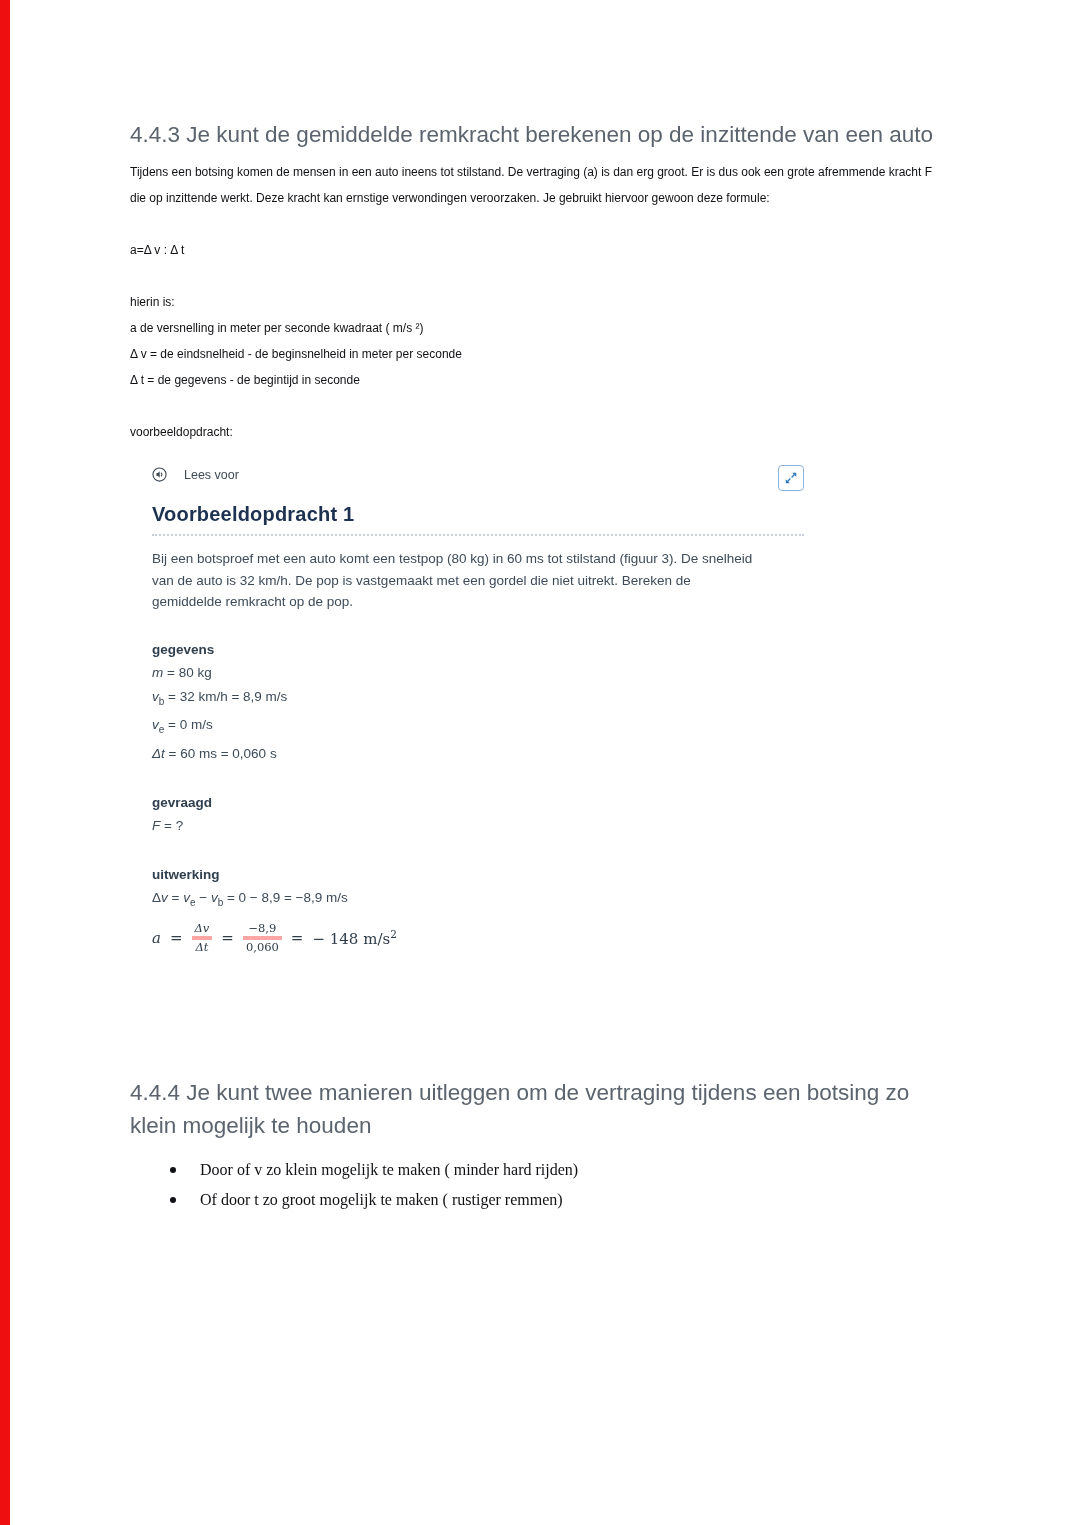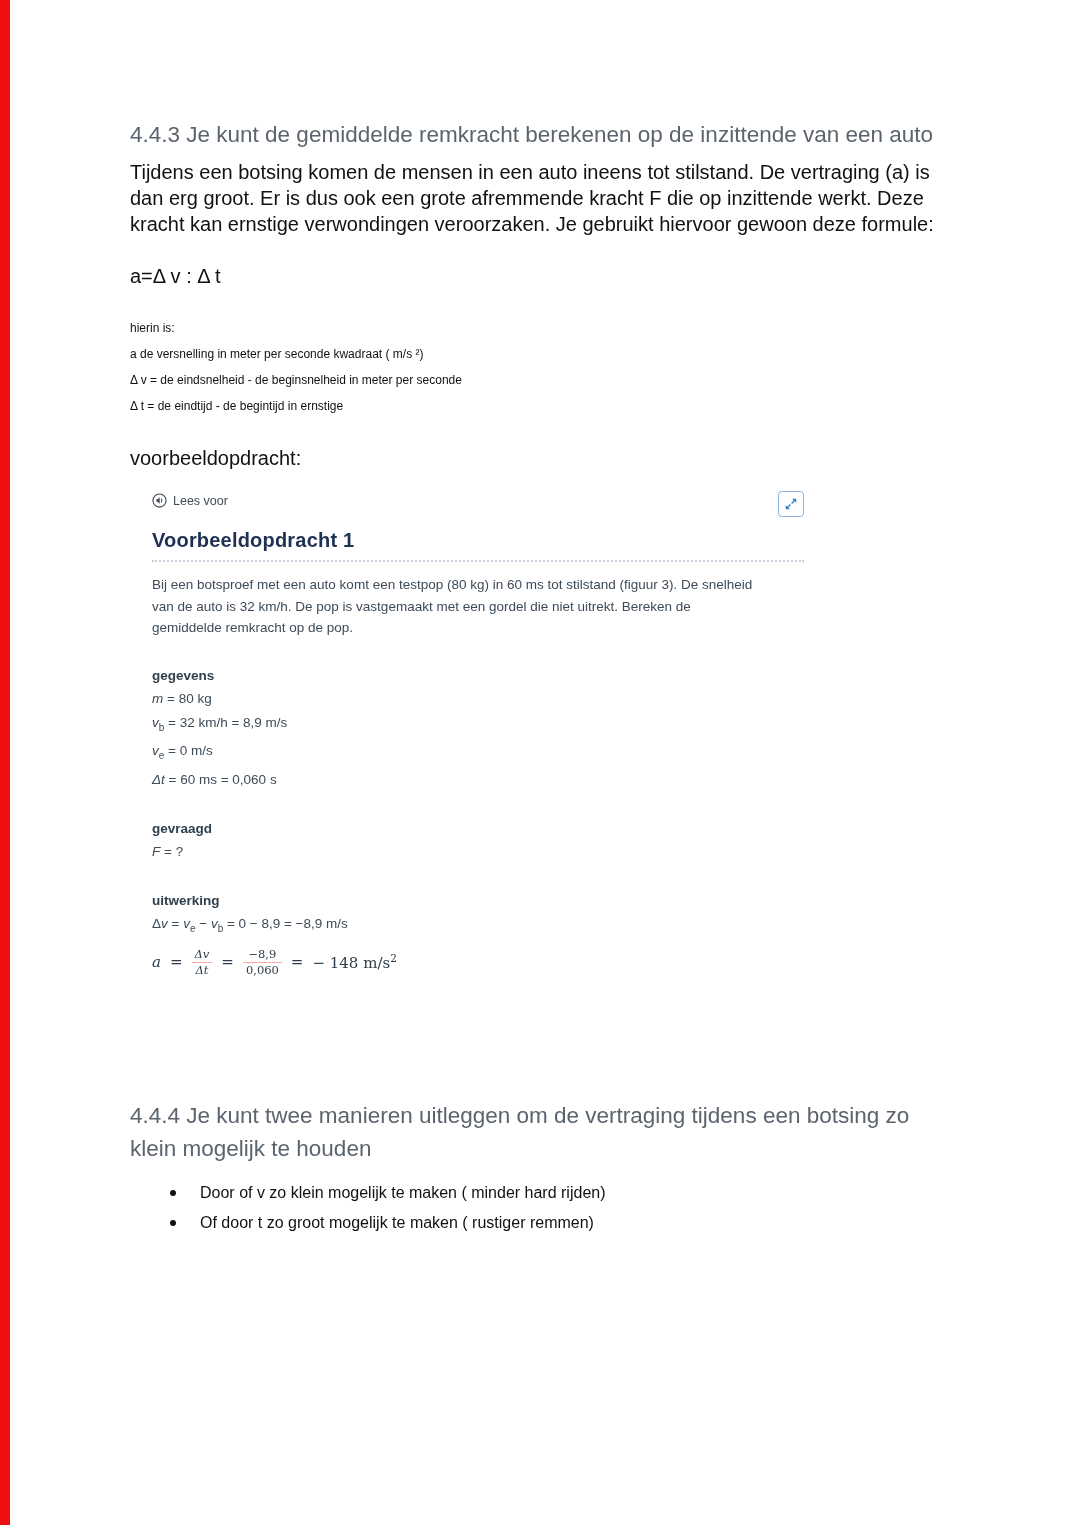--- a/index.html
+++ b/index.html
@@ -9,30 +9,30 @@
     font-family:"Liberation Sans","DejaVu Sans",sans-serif;
     color:var(--body-color,#101114);
   }
   .red-bar { position:absolute; left:0; top:0; width:10px; height:100%; background:var(--accent-red,#ee1010); }
   .content { padding:118px 110px 0 130px; }
 
   .doc-heading {
     font-size:22.5px; font-weight:400; line-height:33px;
     color:var(--heading-color,#5b646e); max-width:815px;
   }
-  .body-text { font-size:20px; line-height:26px; max-width:815px; color:var(--body-color,#101114); }
+  .body-text { font-size:12px; line-height:26px; max-width:815px; color:var(--body-color,#101114); }
   .mt-para { margin-top:26px; }
   .doc-heading + .body-text { margin-top:8px; }
   .hierin-block div { font-size:12px; line-height:26px; }
 
   
   .card { margin-left:22px; margin-top:20px; width:652px; }
   .card-top { display:flex; justify-content:space-between; align-items:flex-start; }
   .lees-voor {
-    display:flex; align-items:center; gap:6px; background:none; border:none;
+    display:flex; align-items:center; gap:17px; background:none; border:none;
     font-family:inherit; font-size:12.5px; color:#3f4a55; cursor:pointer; padding:2px 0;
   }
   .expand-btn {
     width:26px; height:26px; border:1px solid #8ab4dd; border-radius:4px; background:#ffffff;
     display:flex; align-items:center; justify-content:center; cursor:pointer;
   }
   .card-title { margin-top:12px; font-size:20px; font-weight:700; letter-spacing:.2px; color:var(--card-title-color,#1d3150); }
   .dotted-sep { margin-top:8px; border-top:2px dotted #c8cedb; width:100%; }
   .card-intro { margin-top:12px; font-size:13.5px; line-height:21.5px; color:var(--card-text-color,#3d4b59); max-width:602px; }
   .card-block { margin-top:26px; }
@@ -40,48 +40,48 @@
   .card-line { font-size:13.5px; line-height:24px; color:var(--card-text-color,#3d4b59); }
   .card-line sub, .card-line sup { font-size:10px; }
   .card-line i { font-style:italic; }
 
   .math-line {
     margin:6px 0 4px 0; display:flex; align-items:center; gap:9px;
     font-family:"DejaVu Serif","Liberation Serif",serif; font-size:15px; color:#2f3d4a;
   }
   .math-line i { font-style:italic; }
   .frac { display:inline-flex; flex-direction:column; text-align:center; font-size:11.5px; line-height:1.3; }
-  .frac .num { border-bottom:1px solid #fca5a5; padding:0 3px; display:block; }
+  .frac .num { border-bottom:4px solid #fca5a5; padding:0 3px; display:block; }
   .frac .den { padding:0 3px; display:block; }
   .frac.it { font-style:italic; }
   .math-line sup { font-size:10.5px; }
 
   .heading-2 { margin-top:122px; }
-  .bullet-list { margin-top:13px; }
+  .bullet-list { margin-top:13px;font-family:Liberation Serif, serif; }
   .bullet-item { position:relative; padding-left:70px; font-size:16px; line-height:30px; color:var(--body-color,#101114); max-width:815px; }
   .bullet-item::before { content:""; position:absolute; left:40px; top:12px; width:6px; height:6px; border-radius:50%; background:#101114; }
 </style>
 </head>
 <body>
 
 <div class="red-bar"></div>
 
 <div class="content">
 
   <h2 class="doc-heading">4.4.3 Je kunt de gemiddelde remkracht berekenen op de inzittende van een auto</h2>
 
   <p class="body-text">Tijdens een botsing komen de mensen in een auto ineens tot stilstand. De vertraging (a) is dan erg groot. Er is dus ook een grote afremmende kracht F die op inzittende werkt. Deze kracht kan ernstige verwondingen veroorzaken. Je gebruikt hiervoor gewoon deze formule:</p>
 
   <p class="body-text mt-para">a=Δ v : Δ t</p>
 
   <div class="hierin-block mt-para">
     <div>hierin is:</div>
     <div>a de versnelling in meter per seconde kwadraat ( m/s ²)</div>
     <div>Δ v = de eindsnelheid - de beginsnelheid in meter per seconde</div>
-    <div>Δ t = de eindtijd - de begintijd in ernstige</div>
+    <div>Δ t = de gegevens - de begintijd in seconde</div>
   </div>
 
   <p class="body-text mt-para">voorbeeldopdracht:</p>
 
   <div class="card">
     <div class="card-top">
       <button class="lees-voor">
         <span style="display:flex;">
           <svg width="15" height="15" viewBox="0 0 16 16" fill="none">
             <circle cx="8" cy="8" r="7" stroke="#3f4a55" stroke-width="1.2"></circle>

